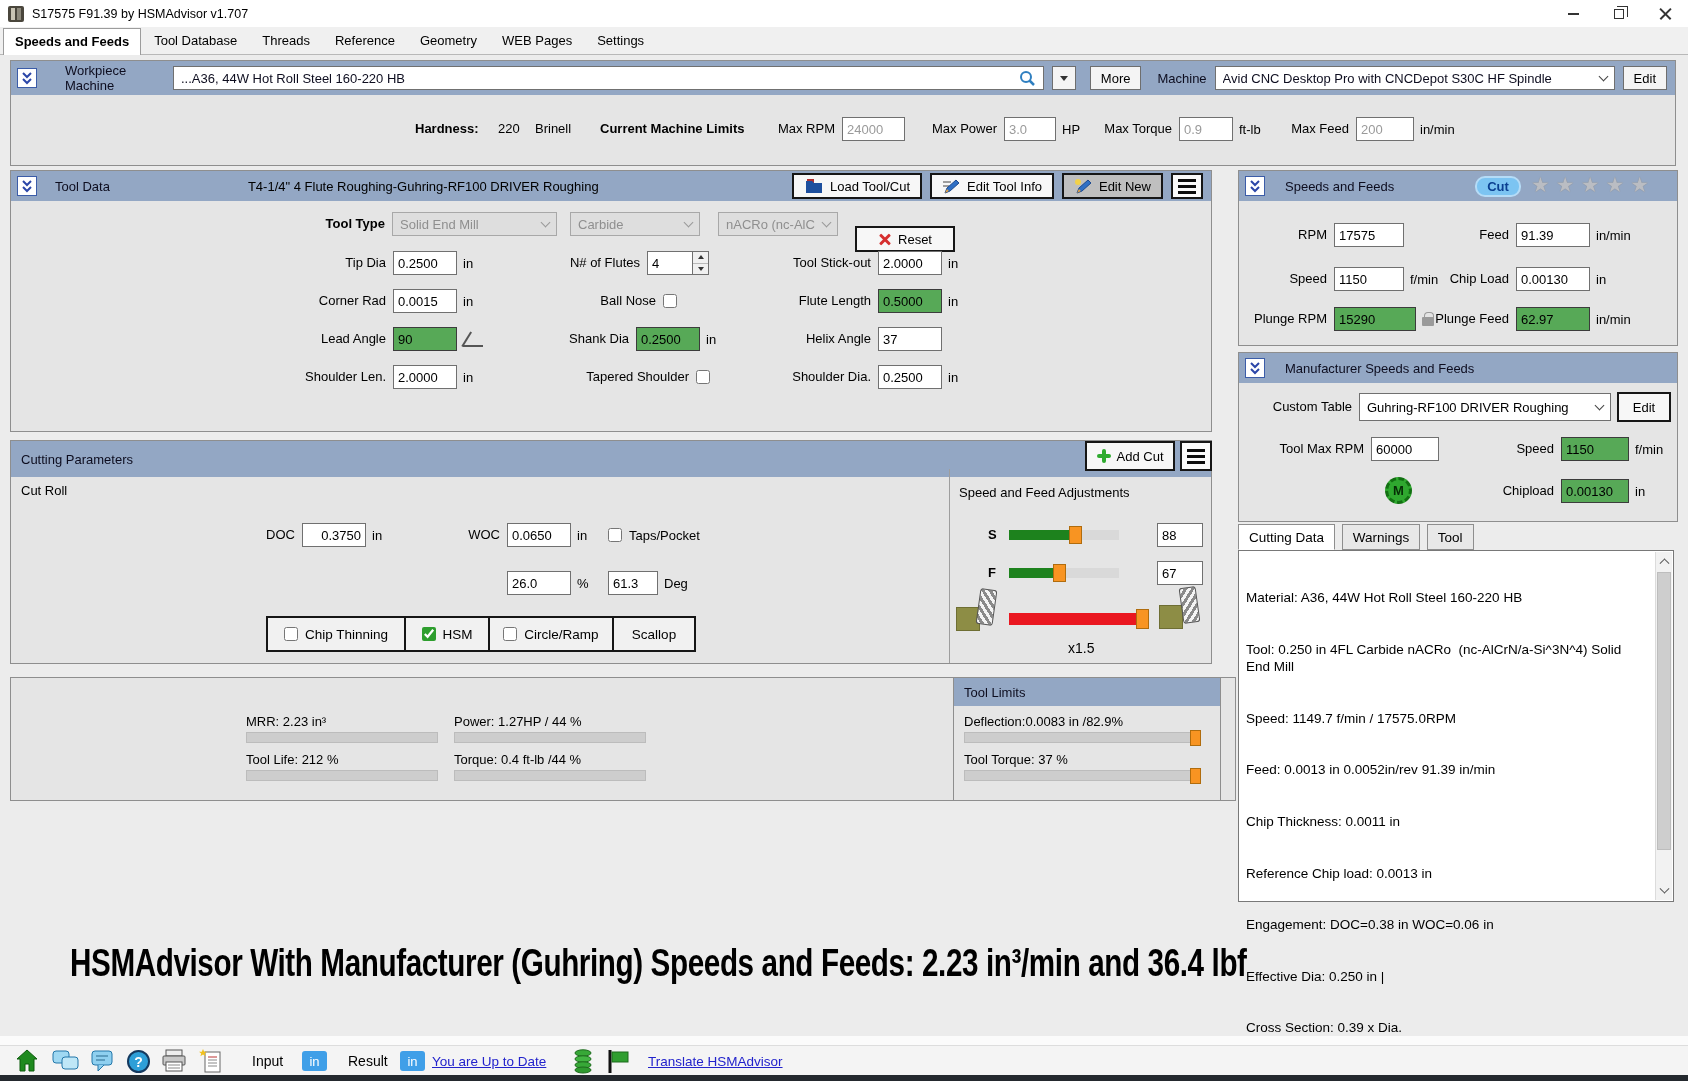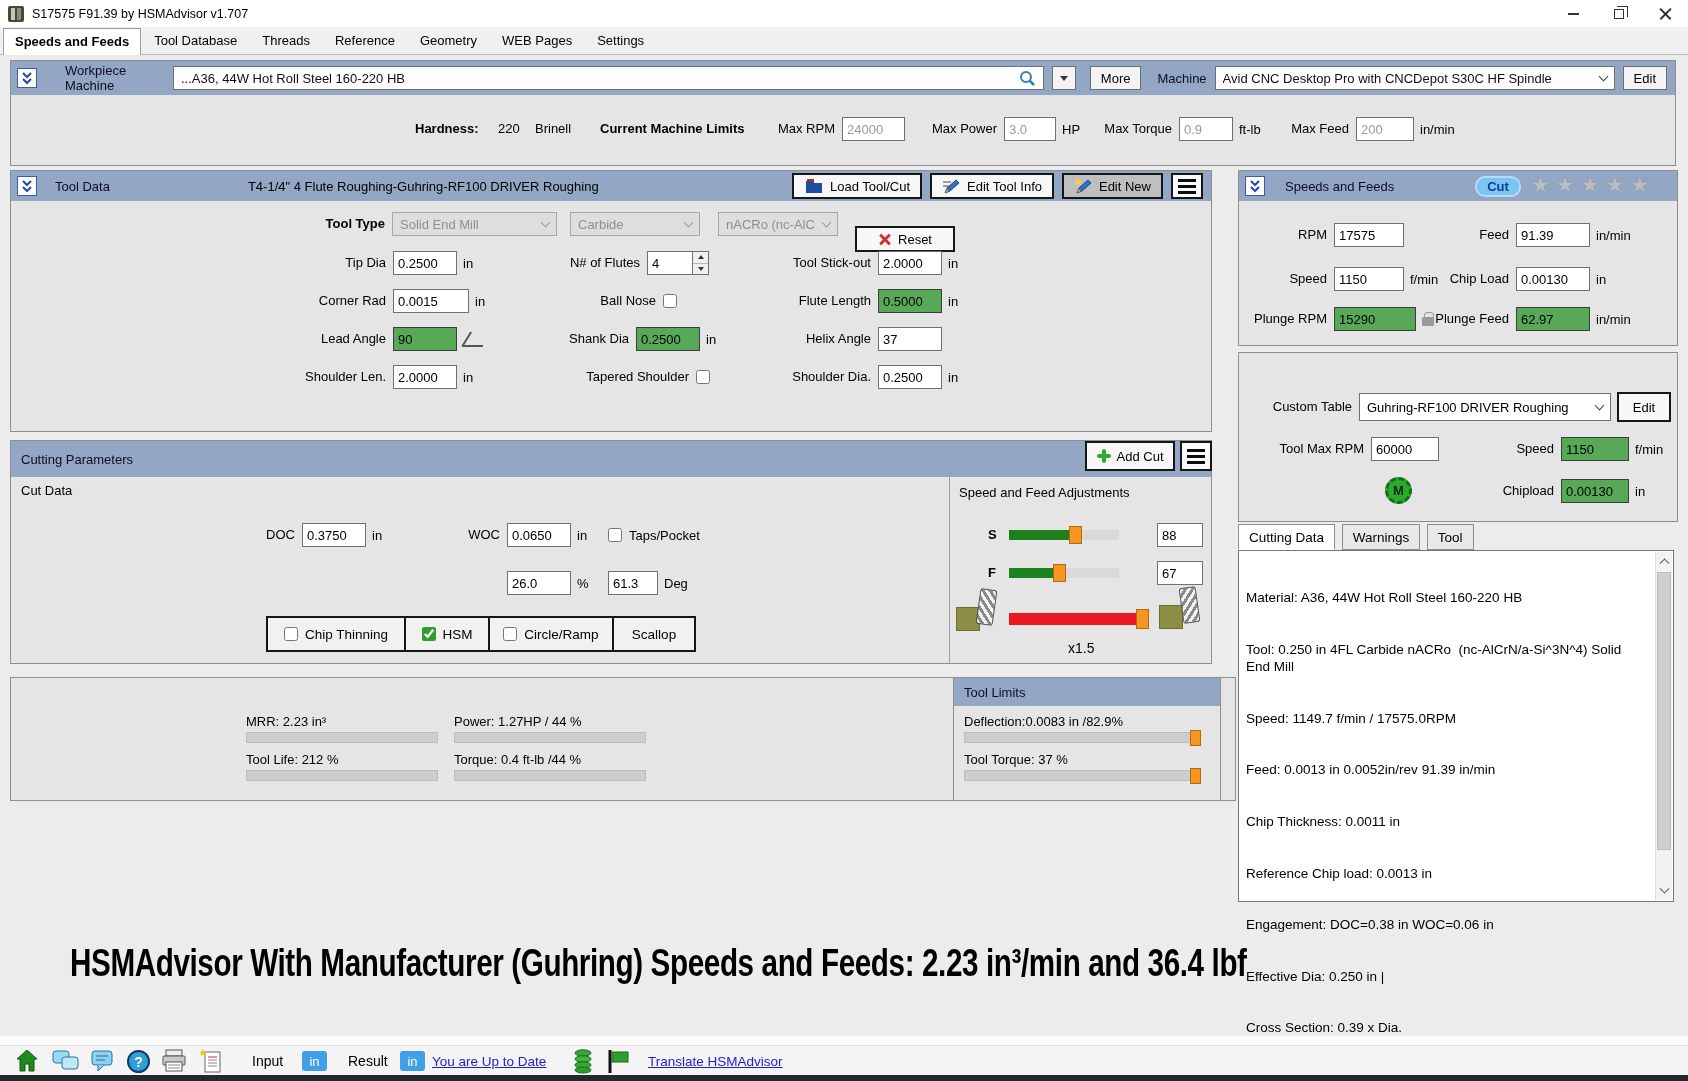--- a/index.html
+++ b/index.html
@@ -284,21 +284,21 @@
       </span>
   </div>
   <div class="fld" style="left:867px;top:80px">
     <span class="lbl">Tool Stick-out</span>
     <input class="tb" style="width: 64px;" readonly="" value="2.0000">
     <span class="unit">in</span>
   </div>
 
   <div class="fld" style="left:382px;top:118px">
     <span class="lbl">Corner Rad</span>
-    <input class="tb" style="width: 76px;" readonly="" value="0.0015">
+    <input class="tb" style="width: 64px;" readonly="" value="0.0015">
     <span class="unit">in</span>
   </div>
   <div class="fld" style="left:652px;top:118px">
     <span class="lbl">Ball Nose</span>
     <input type="checkbox" class="check" style="">
   </div>
   <div class="fld" style="left:867px;top:118px">
     <span class="lbl">Flute Length</span>
     <input class="tb green" style="width: 64px;" readonly="" value="0.5000">
     <span class="unit">in</span>
@@ -342,25 +342,25 @@
   <button class="btn strong" style="position:absolute;left:1074px;top:0;width:90px;height:30px">
     <span class="plus"></span>
       <span>Add Cut</span>
   </button>
   <div class="burger" style="position:absolute;left:1169px;top:0;height:30px">
       <i></i>
       <i></i>
       <i></i>
     </div>
 
-  <span class="gl" style="left:10px;top:38px">Cut Data</span>
+  <span class="gl" style="left:10px;top:38px">Cut Roll</span>
 
   <div class="fld" style="left:291px;top:82px">
     <span class="lbl">DOC</span>
-    <input class="tb" style="width: 64px;" readonly="" value="0.3750">
+    <input class="tb" style="width: 64px; text-align: right;" readonly="" value="0.3750">
     <span class="unit">in</span>
   </div>
   <div class="fld" style="left:496px;top:82px">
     <span class="lbl">WOC</span>
     <input class="tb" style="width: 64px;" readonly="" value="0.0650">
     <span class="unit">in</span>
   </div>
   <div class="fld" style="left:597px;top:82px;gap:7px">
     <input type="checkbox" class="check" style="">
     <span>Taps/Pocket</span>
@@ -501,20 +501,29 @@
     <span class="lock"></span>
   </div>
   <div class="fld" style="left:277px;top:136px">
     <span class="lbl">Plunge Feed</span>
     <input class="tb green" style="width: 74px;" readonly="" value="62.97">
     <span class="unit">in/min</span>
   </div>
 </div>
 
 <div class="panel" style="left:1238px;top:352px;width:440px;height:170px">
+  <div class="band" style="height:30px">
+    <span class="chevbtn">
+      <svg width="12" height="13">
+          <polyline points="2,1 6,5 10,1" fill="none" stroke="#2b46a8" stroke-width="2"></polyline>
+          <polyline points="2,7 6,11 10,7" fill="none" stroke="#2b46a8" stroke-width="2"></polyline>
+        </svg>
+    </span>
+    <span style="margin-left:12px">Manufacturer Speeds and Feeds</span>
+  </div>
   <div class="fld" style="left:120px;top:40px;height:28px">
     <span class="lbl" style="line-height:28px">Custom Table</span>
     <div class="combo" style="width:252px;height:28px">
       <span class="ctext">Guhring-RF100 DRIVER Roughing</span>
       <span class="vchev"></span>
     </div>
   </div>
   <button class="btn strong" style="position:absolute;left:378px;top:39px;width:54px;height:30px">Edit</button>
 
   <div class="fld" style="left:132px;top:84px">

